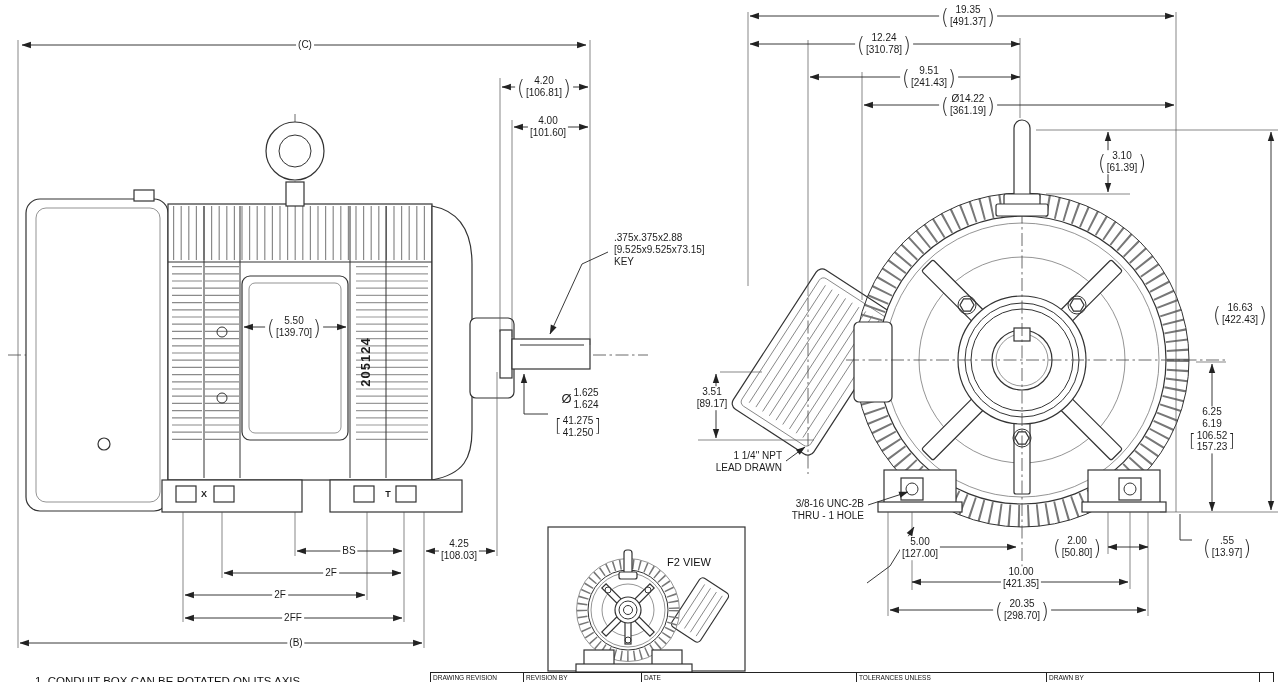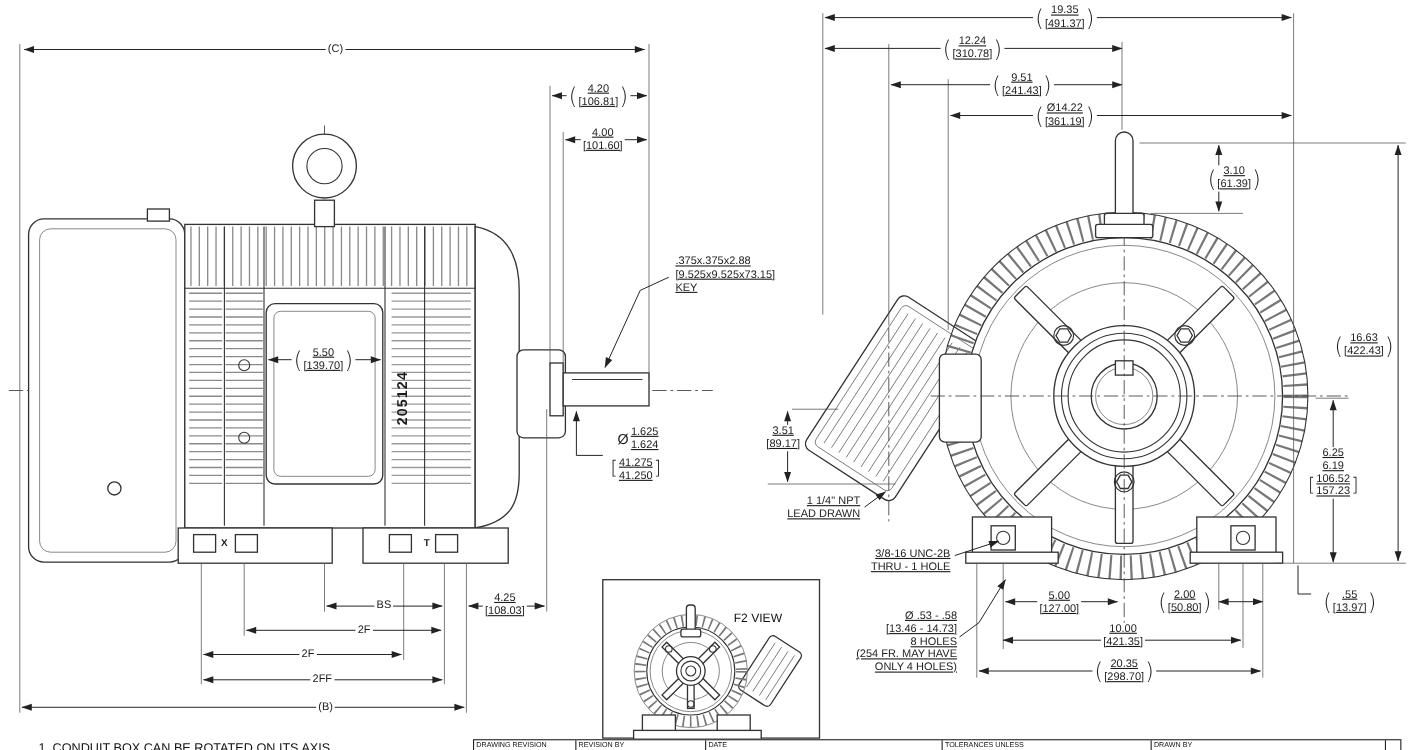--- a/index.html
+++ b/index.html
@@ -15,21 +15,21 @@
   .cl  {stroke:#444;stroke-width:0.8;stroke-dasharray:13 3.5 2.5 3.5;fill:none;}
   .fin {stroke:#8a8a8a;stroke-width:54;stroke-dasharray:1.2 6.4;}
   .fv30{stroke:#8a8a8a;stroke-width:30;stroke-dasharray:1.2 6;}
   .fv34{stroke:#8a8a8a;stroke-width:34;stroke-dasharray:1.2 6;}
   .fv72{stroke:#9a9a9a;stroke-width:72;stroke-dasharray:1.2 6;}
   .rib {fill:none;stroke:#777;stroke-width:22;stroke-dasharray:2 7.5;}
   .rib2{fill:none;stroke:#777;stroke-width:10;stroke-dasharray:1.5 5;}
   
   .lbl{position:absolute;font-size:10px;color:#1c1c1c;line-height:1.18;text-align:center;
        white-space:nowrap;background:#fff;transform:translate(-50%,-50%);padding:0 2px;z-index:5;}
-  .stk span{display:block;text-decoration:underline;}
+  .stk span{display:block;}
   .pw{display:flex;align-items:center;gap:1px;}
   .par{font-family:"DejaVu Sans",sans-serif;font-size:20px;font-weight:300;line-height:1;
        font-style:normal;transform:scaleY(1.05);}
   .par2{font-family:"DejaVu Sans",sans-serif;font-size:17px;font-weight:300;line-height:1;font-style:normal;}
   .dia{font-style:normal;font-size:13px;margin-right:1px;}
   .ra{transform:translate(-100%,-50%);text-align:right;}
   .la{transform:translate(0,-50%);text-align:left;}
   .vert{transform:translate(-50%,-50%) rotate(-90deg);font-weight:bold;font-size:13px;
         letter-spacing:1px;background:transparent;}
   .small{font-size:9px;font-weight:bold;background:transparent;}
@@ -390,29 +390,22 @@
 <span class="lbl ra stk" style="left:784px;top:462px;">
   <span>1 1/4" NPT</span>
       <span>LEAD DRAWN</span>
 </span>
 
 <span class="lbl ra stk" style="left:866px;top:510px;">
   <span>3/8-16 UNC-2B</span>
       <span>THRU - 1 HOLE</span>
 </span>
 
-<span class="lbl ra stk" style="left:872px;top:584px;">
-  <span>Ø .53 - .58</span>
-      <span>[13.46 - 14.73]</span>
-      <span>8 HOLES</span>
-  <span>(254 FR. MAY HAVE</span>
-      <span>ONLY 4 HOLES)</span>
-</span>
-
-<span class="lbl stk" style="left:963px;top:548px;">
+
+<span class="lbl stk" style="left:920px;top:548px;">
   <span>5.00</span>
       <span>[127.00]</span>
 </span>
 
 <span class="lbl pw" style="left:1077px;top:547px;">
   <i class="par">(</i>
   <span class="stk">
         <span>2.00</span>
         <span>[50.80]</span>
       </span>

